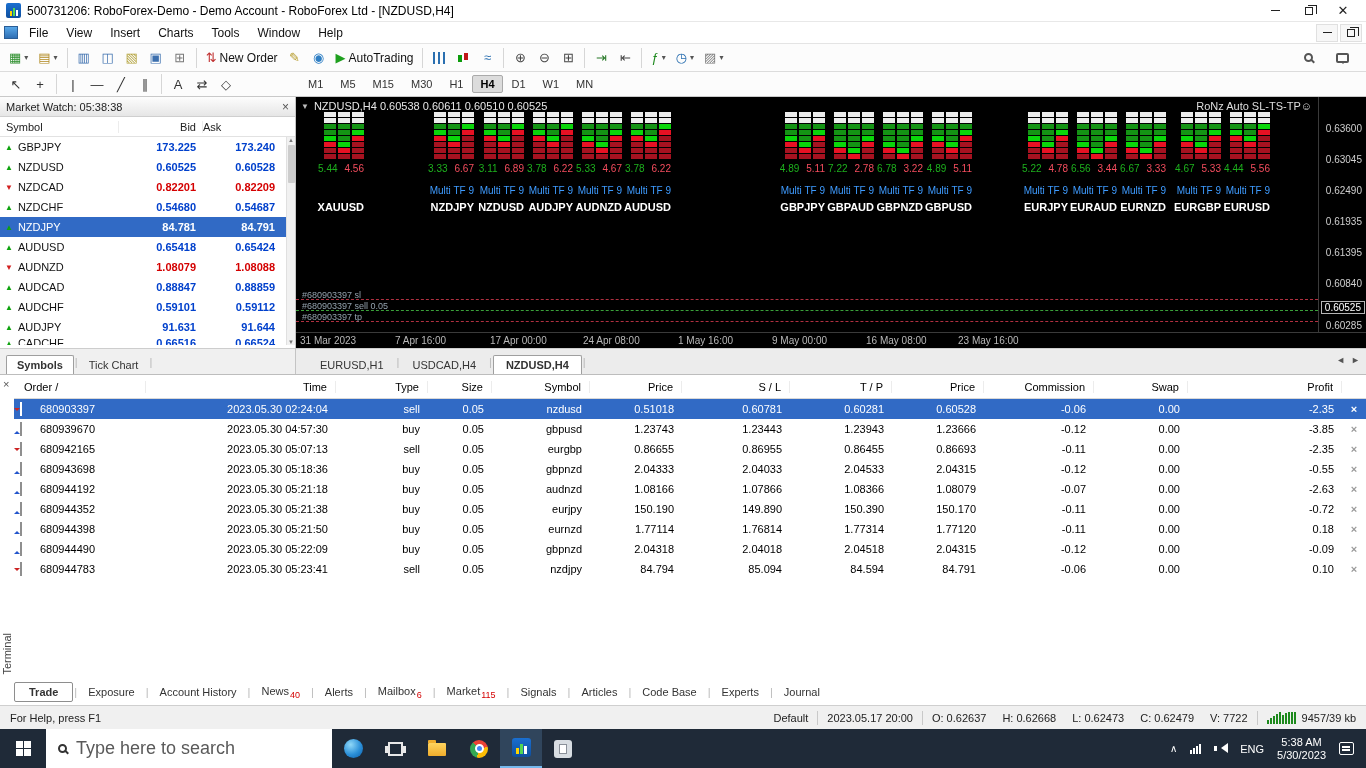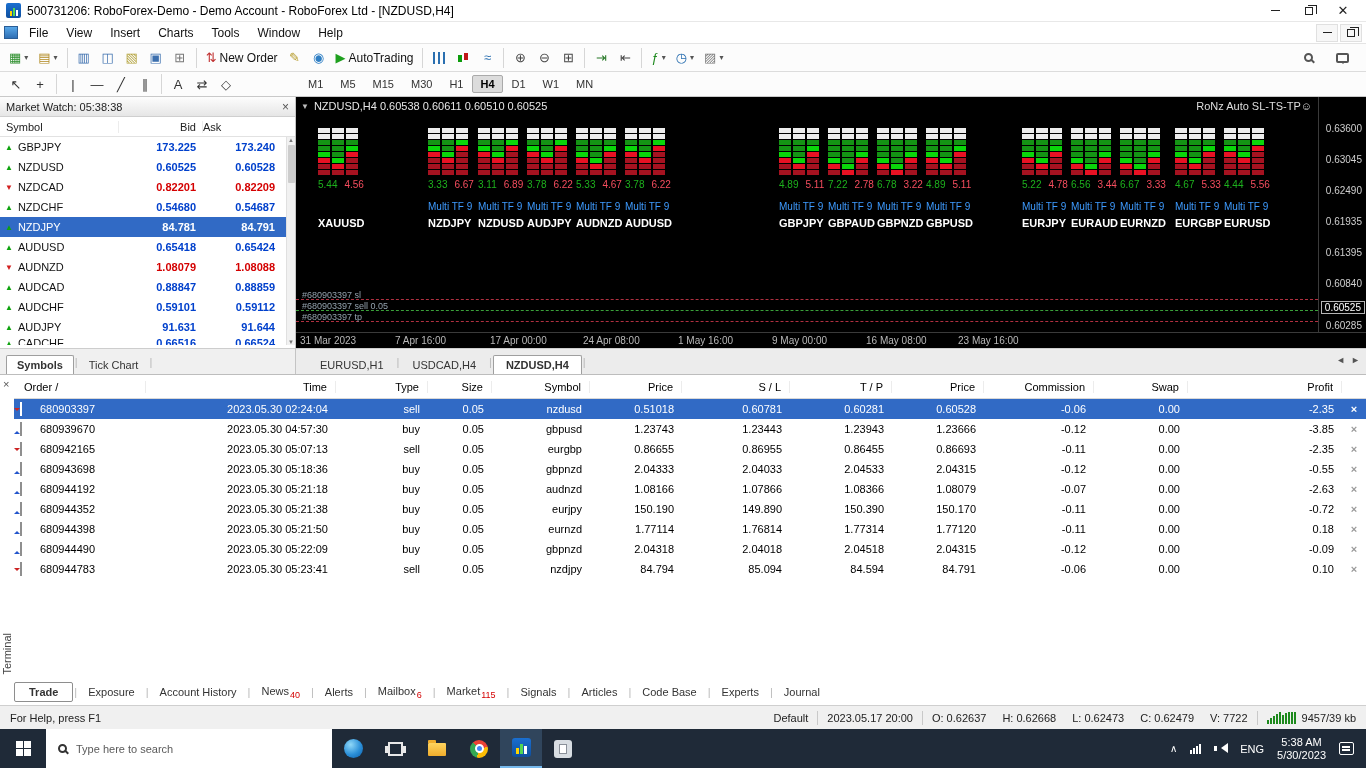--- a/index.html
+++ b/index.html
@@ -88,21 +88,21 @@
   .chart{position:relative;flex:1;background:#000;overflow:hidden;}
   .chart-ohlc{position:absolute;left:5px;top:3px;color:#e6e6e6;font-size:11px;display:flex;gap:5px;align-items:center;}
   .chart-ohlc .caret{font-size:8px;color:#bbb;}
   .chart-ea{position:absolute;right:54px;top:3px;color:#dedede;font-size:11px;}
   .y-scale{position:absolute;right:0;top:0;bottom:0;width:48px;border-left:1px solid #3a3a3a;}
   .yl{position:absolute;right:4px;color:#cfcfcf;font-size:10px;}
   .price-box{position:absolute;right:1px;color:#fff;background:#000;border:1px solid #b5b5b5;font-size:10px;padding:0 3px;}
   .xaxis{height:16px;background:#000;position:relative;border-top:1px solid #3a3a3a;}
   .xl{position:absolute;top:2px;color:#b9b9b9;font-size:10px;white-space:nowrap;}
 
-  .ind-block{position:absolute;top:31px;width:46px;display:flex;flex-direction:column;align-items:flex-start;}
+  .ind-block{position:absolute;top:15px;width:46px;display:flex;flex-direction:column;align-items:flex-end;}
   .ind-bars{display:flex;gap:2px;}
   .ind-col{display:flex;flex-direction:column;}
   .cell{width:12px;height:5px;margin-bottom:1px;}
   .c-w{background:#ededed;}
   .c-g{background:#149414;}
   .c-G{background:#0ad60a;}
   .c-R{background:#e81123;}
   .c-r{background:#a51220;}
   .ind-vals{display:flex;gap:7px;font-size:10px;margin-top:3px;}
   .ind-vals .vg{color:#1db11d;}
@@ -159,21 +159,21 @@
   .sig i{display:block;width:2px;background:#1d8a1d;}
 
   
   .taskbar{position:absolute;top:729px;left:0;width:1366px;height:39px;background:#1f2a38;display:flex;align-items:center;color:#fff;}
   .tb-start{width:46px;height:100%;display:flex;align-items:center;justify-content:center;}
   .winlogo{display:grid;grid-template-columns:7px 7px;grid-template-rows:7px 7px;gap:1px;}
   .winlogo i{background:#fff;display:block;}
   .tb-search{width:286px;height:100%;background:#fff;display:flex;align-items:center;gap:9px;padding-left:12px;}
   .tb-search .mag{border-color:#333;}
   .tb-search .mag::after{background:#333;}
-  .tb-search-input{border:none;outline:none;font-size:11px;color:#4c1d95;width:220px;background:transparent;}
+  .tb-search-input{border:none;outline:none;font-size:18px;color:#4c1d95;width:220px;background:transparent;}
   .tb-search-input::placeholder{color:#5a5a5a;}
   .tb-btn{width:42px;height:100%;display:flex;align-items:center;justify-content:center;}
   .tb-btn.active-app{background:#30455c;border-bottom:2px solid #76b9ed;}
   .cortana{width:19px;height:19px;border-radius:50%;background:radial-gradient(circle at 35% 30%,#8fd8f8,#2b8fd8 55%,#0b5ca8);}
   .taskview{width:15px;height:14px;border:2px solid #e8e8e8;position:relative;background:transparent;}
   .taskview::before{content:"";position:absolute;left:-5px;top:2px;width:3px;height:7px;background:#e8e8e8;}
   .taskview::after{content:"";position:absolute;right:-5px;top:2px;width:3px;height:7px;background:#e8e8e8;}
   .folder{width:18px;height:13px;background:linear-gradient(#ffd45e,#f0ad2c);border-radius:1px;position:relative;margin-top:2px;}
   .folder::before{content:"";position:absolute;top:-3px;left:0;width:8px;height:3px;background:#f0ad2c;border-radius:1px 1px 0 0;}
   .chrome{width:18px;height:18px;border-radius:50%;background:conic-gradient(from -45deg,#ea4335 0 120deg,#fbbc05 120deg 240deg,#34a853 240deg 360deg);position:relative;}

